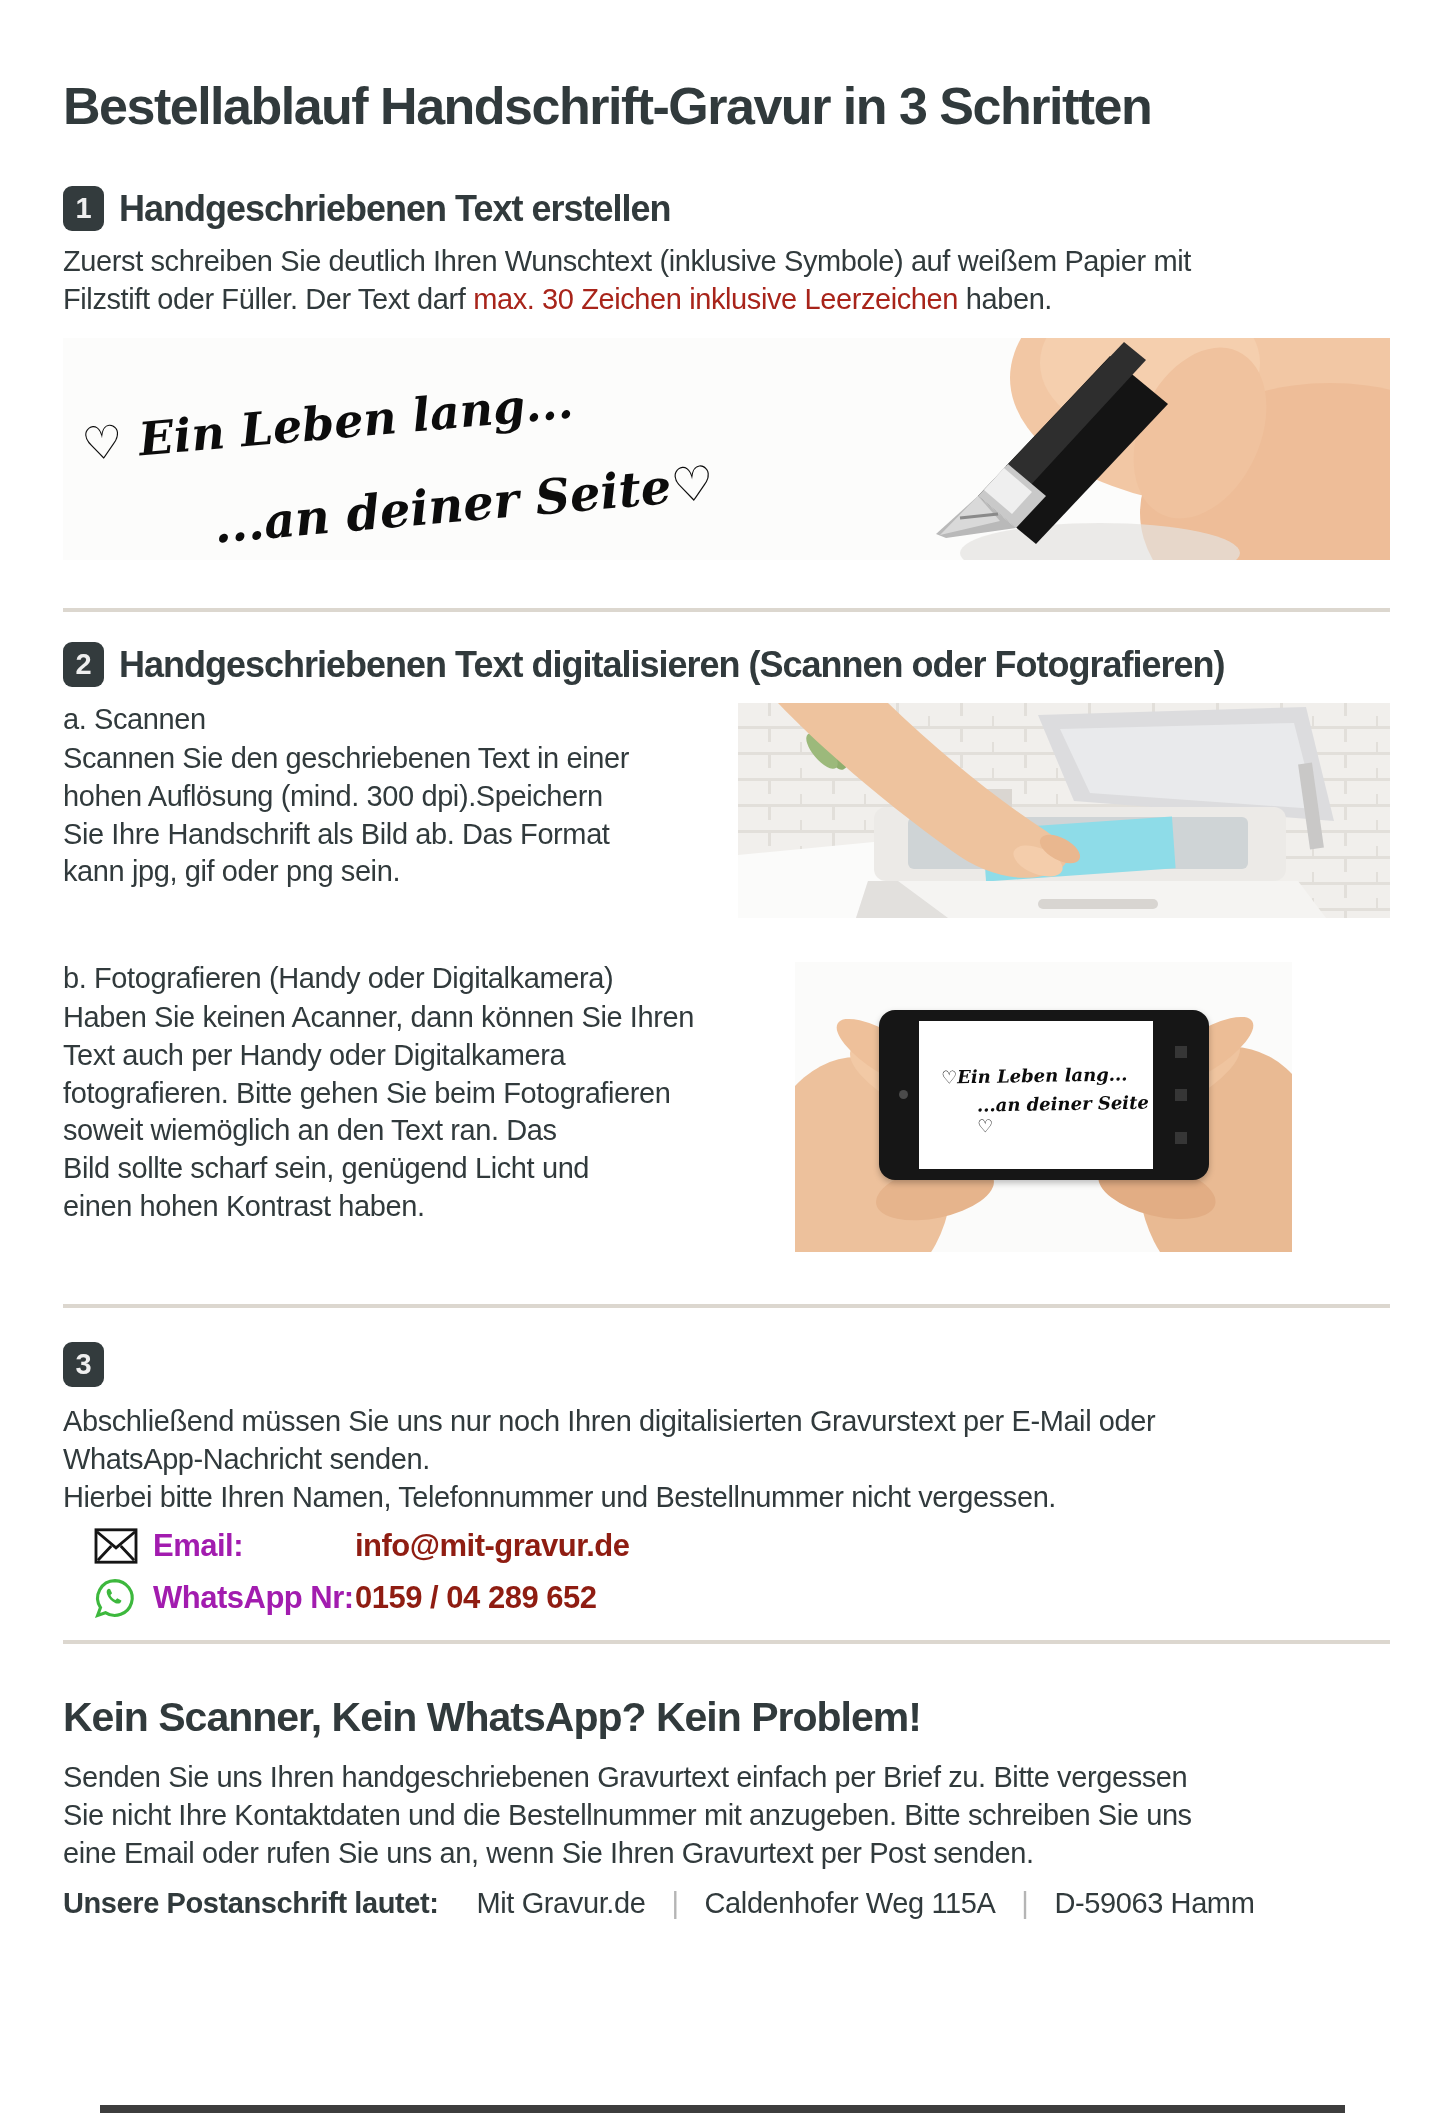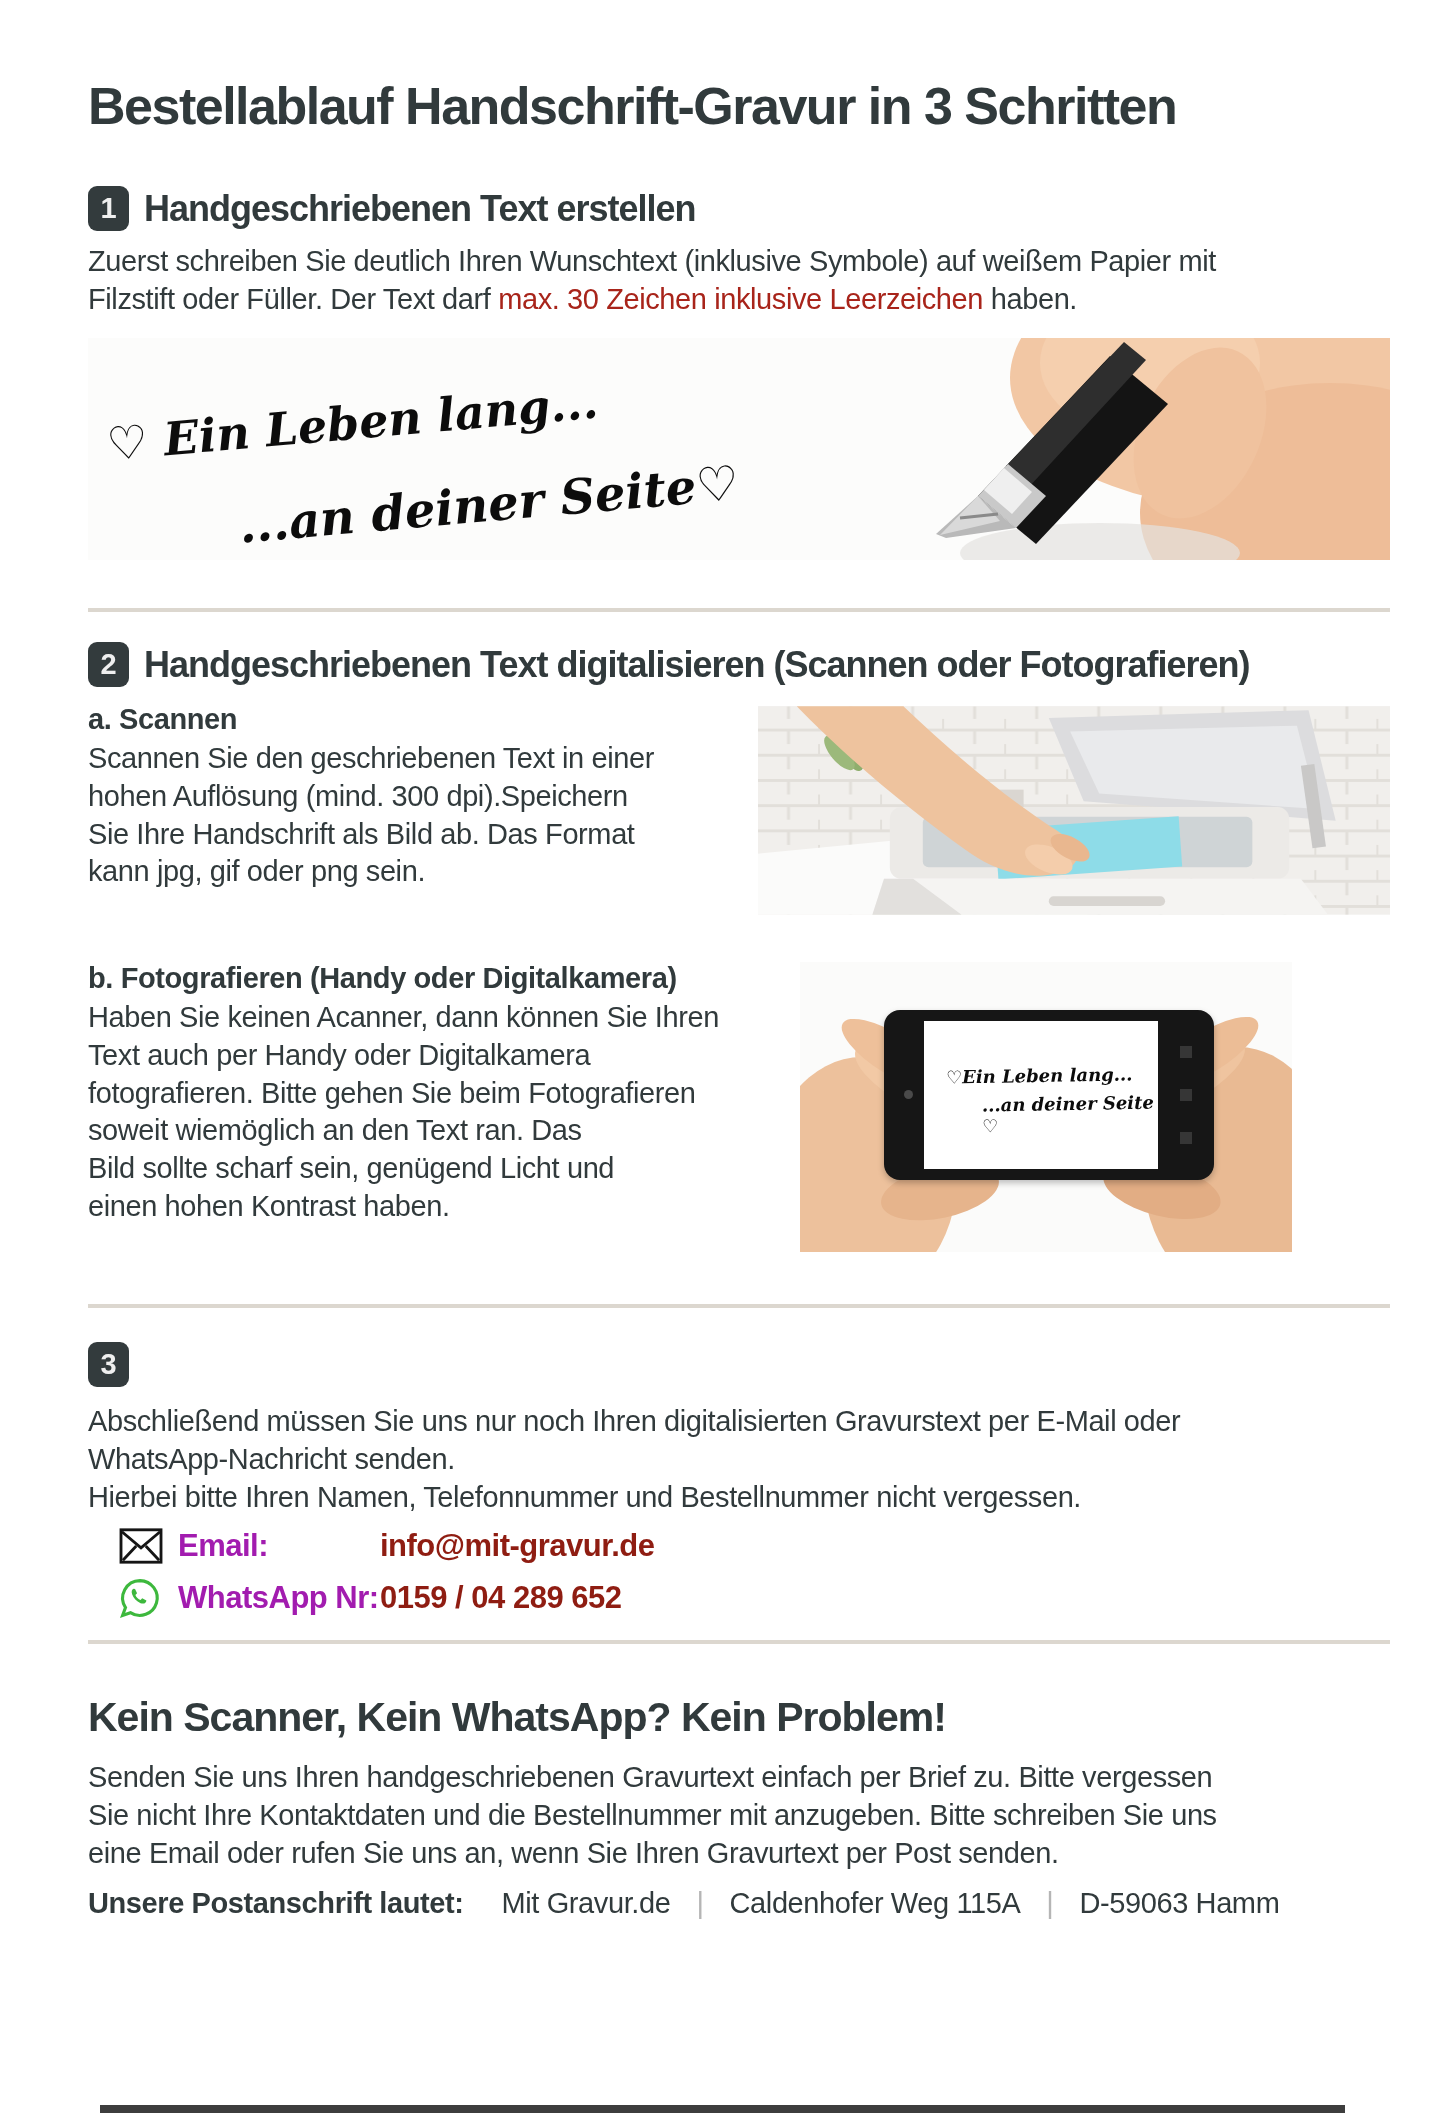--- a/index.html
+++ b/index.html
@@ -4,41 +4,41 @@
 <style>
   html,body{margin:0;padding:0;background:#ffffff;}
   .page{
     position:relative;
     width:1445px;height:2115px;
     background:#ffffff;
     font-family:"Liberation Sans","DejaVu Sans",sans-serif;
     color:#313a3c;
     overflow:hidden;
   }
-  .content{padding:0 55px 0 88px;}
+  .content{padding:0 55px 0 63px;}
   .page-title{
     margin:76px 0 0 0;
     font-size:52px;font-weight:bold;letter-spacing:-1.5px;
     color:#313a3c;
   }
   .step-head{display:flex;align-items:center;gap:15px;margin-top:50px;}
   .badge{
     flex:0 0 auto;width:41px;height:45px;border-radius:9px;
     background:#333b3d;color:#efefef;
     display:flex;align-items:center;justify-content:center;
     font-size:29px;font-weight:bold;
   }
   .step-title{font-size:36px;font-weight:bold;letter-spacing:-1px;margin:0;color:#313a3c;}
   .step-title.big{font-size:40px;}
   .body-text{
     font-size:29px;line-height:1.30;letter-spacing:-0.4px;margin:12px 0 0 0;
   }
   .lines{white-space:pre-line;}
   .red{color:#a8241a;}
-  .sub-head{font-size:29px;font-weight:bold;letter-spacing:-0.4px;margin:0 0 2px 0;}
+  .sub-head{font-size:29px;font-weight:normal;letter-spacing:-0.4px;margin:0 0 2px 0;}
   .divider{height:4px;background:#dcd7cf;border:none;margin:48px 0 0 0;}
 
   
   .img-handwriting{position:relative;height:222px;margin-top:20px;background:#fcfcfb;overflow:hidden;}
   .handwrite{font-family:"DejaVu Serif",serif;font-style:italic;font-weight:bold;color:#0c0c0c;}
   .hw-line1{position:absolute;left:18px;top:58px;font-size:46px;transform:rotate(-5deg);}
   .hw-line2{position:absolute;left:150px;top:138px;font-size:48px;transform:rotate(-5deg);}
   .pen-svg{position:absolute;right:0;top:0;}
 
   

